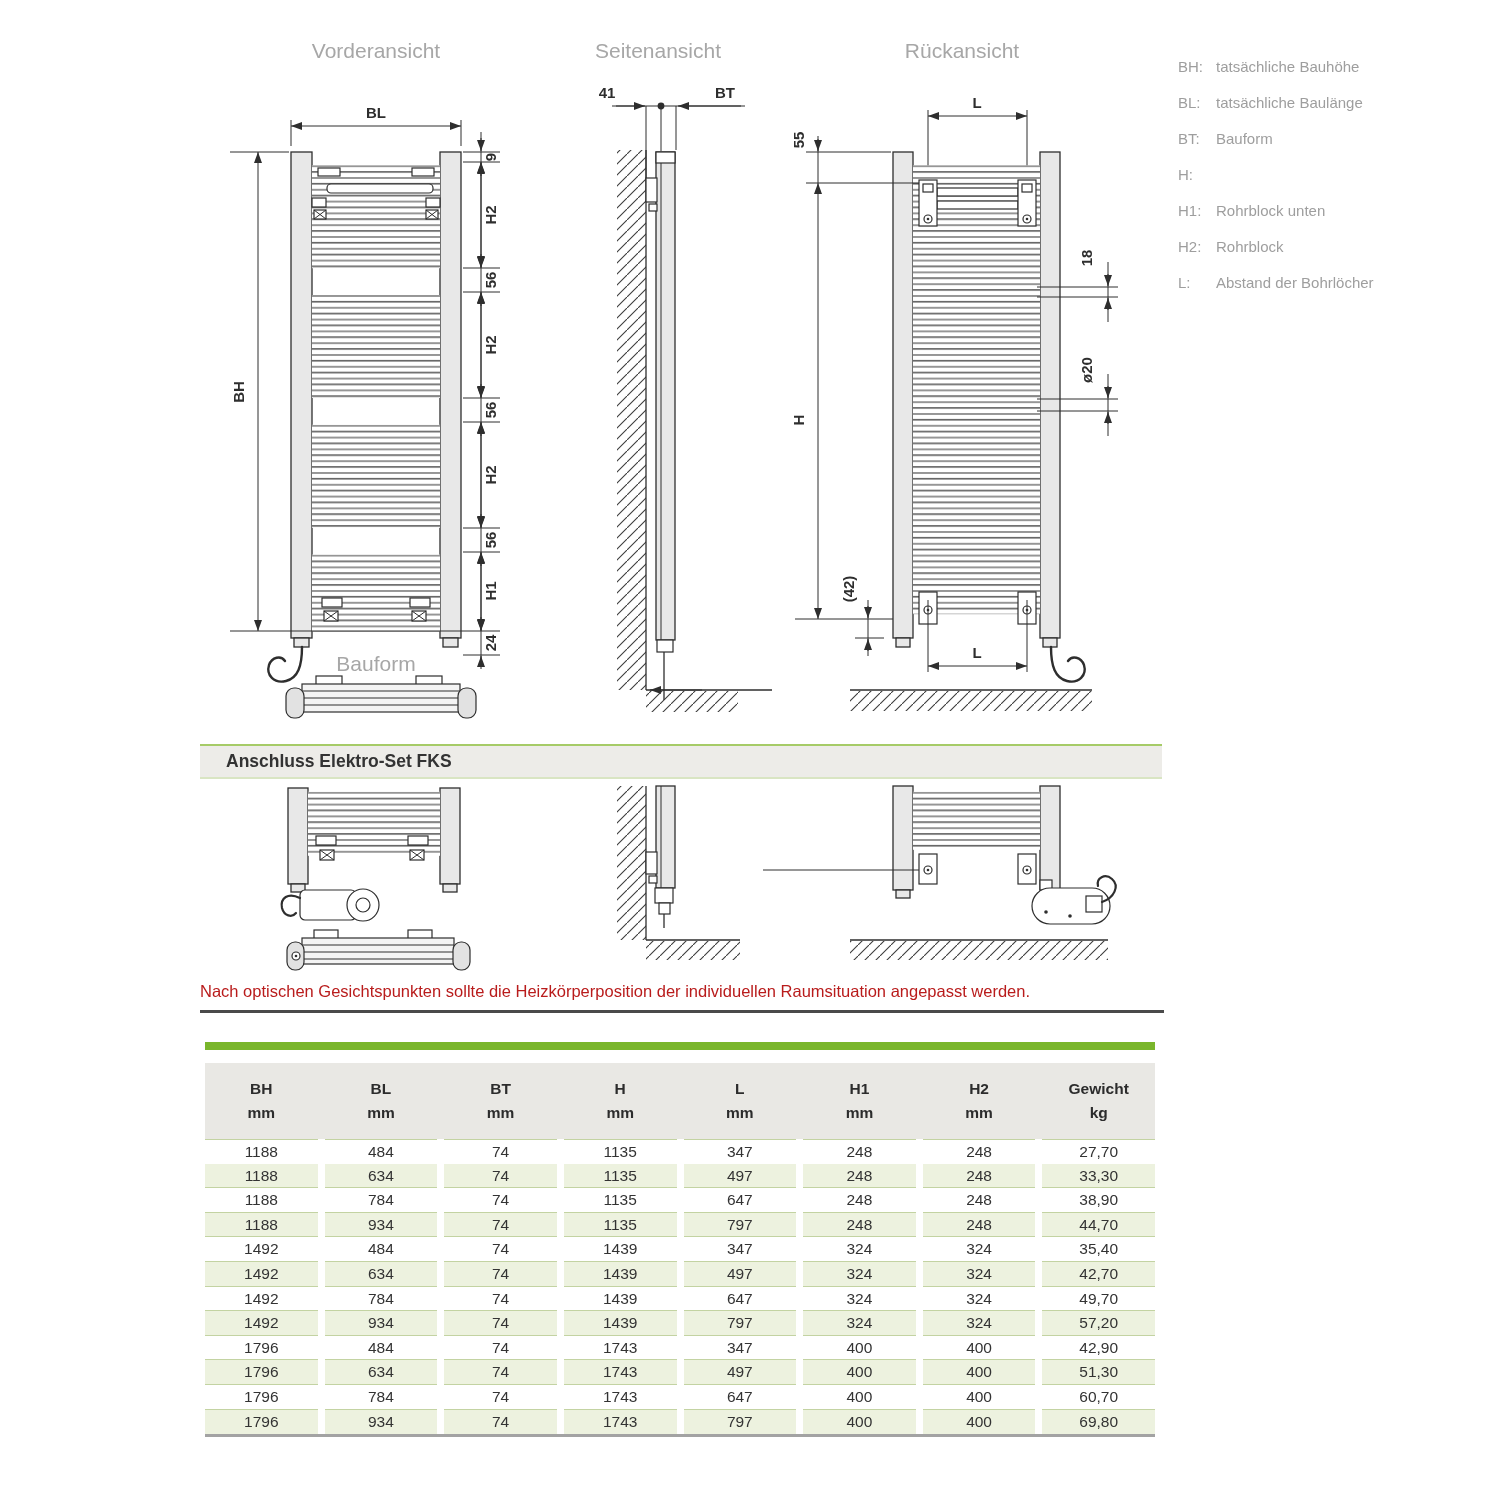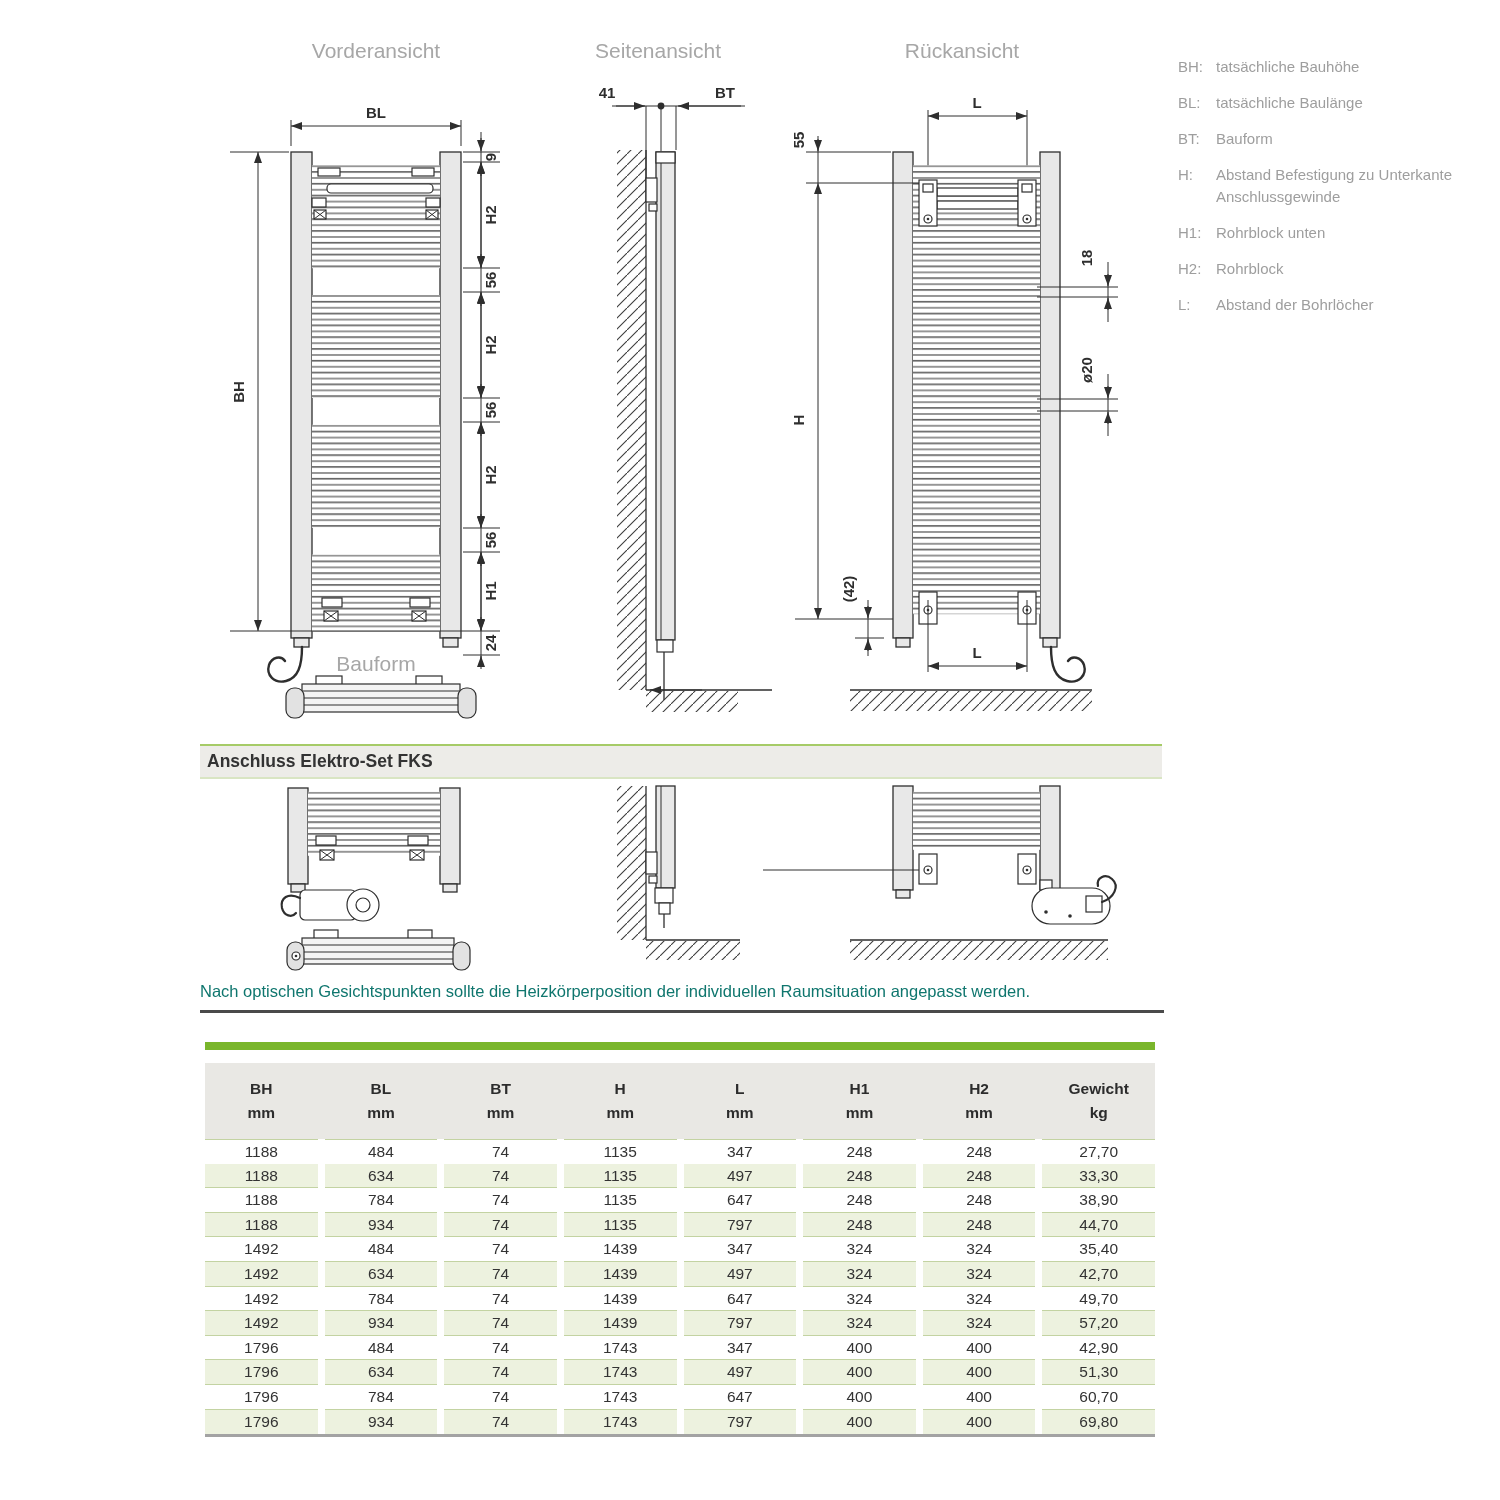--- a/index.html
+++ b/index.html
@@ -16,22 +16,22 @@
   .fb{fill:#f4f4f4;stroke:#2e2e2e;stroke-width:1.2;}
   .fc{fill:#e2e2e2;stroke:#2e2e2e;stroke-width:1.2;}
 
   #legend{position:absolute;left:1178px;top:56px;width:300px;}
   .leg-row{display:flex;margin-bottom:14px;font-size:15px;color:#9e9e9e;line-height:22px;}
   .leg-key{width:38px;flex:none;}
   .leg-val{width:252px;}
 
   #fks-bar{position:absolute;left:200px;top:744px;width:962px;height:35px;background:#edece8;
            border-top:2px solid #a6cb67;border-bottom:2px solid #d9e5c3;box-sizing:border-box;}
-  #fks-bar span{display:block;padding-left:7px;line-height:31px;font-size:17.5px;font-weight:bold;color:#333;}
-  #note{position:absolute;left:200px;top:982px;width:980px;font-size:16.5px;color:#0f766e;}
+  #fks-bar span{display:block;padding-left:26px;line-height:31px;font-size:17.5px;font-weight:bold;color:#333;}
+  #note{position:absolute;left:200px;top:982px;width:980px;font-size:16.5px;color:#b91c1c;}
   #rule-dark{position:absolute;left:200px;top:1010px;width:964px;height:3px;background:#4a4a4a;}
 
   #tinfo{position:absolute;left:205px;top:1042px;width:950px;}
   #green-bar{height:8px;background:#7ab62c;}
   #tbl-title{margin:8px 0 0 2px;font-size:21px;font-weight:bold;color:#2d2d2d;}
   #thead{margin-top:13px;height:76px;background:#e9e8e4;display:grid;
          grid-template-columns:repeat(8,1fr);column-gap:7px;}
   .th{display:flex;flex-direction:column;align-items:center;justify-content:center;gap:6px;
       font-size:15.5px;font-weight:bold;color:#2c2c2c;}
   #tbody{border-bottom:3px solid #a3a3a3;}
@@ -238,21 +238,20 @@
     <div class="leg-row">
         <span class="leg-key">BL:</span>
         <span class="leg-val">tatsächliche Baulänge</span>
       </div>
     <div class="leg-row">
         <span class="leg-key">BT:</span>
         <span class="leg-val">Bauform</span>
       </div>
     <div class="leg-row">
         <span class="leg-key">H:</span>
-        <span class="leg-val">Abstand Befestigung zu Unterkante Anschlussgewinde</span>
       </div>
     <div class="leg-row">
         <span class="leg-key">H1:</span>
         <span class="leg-val">Rohrblock unten</span>
       </div>
     <div class="leg-row">
         <span class="leg-key">H2:</span>
         <span class="leg-val">Rohrblock</span>
       </div>
     <div class="leg-row">

